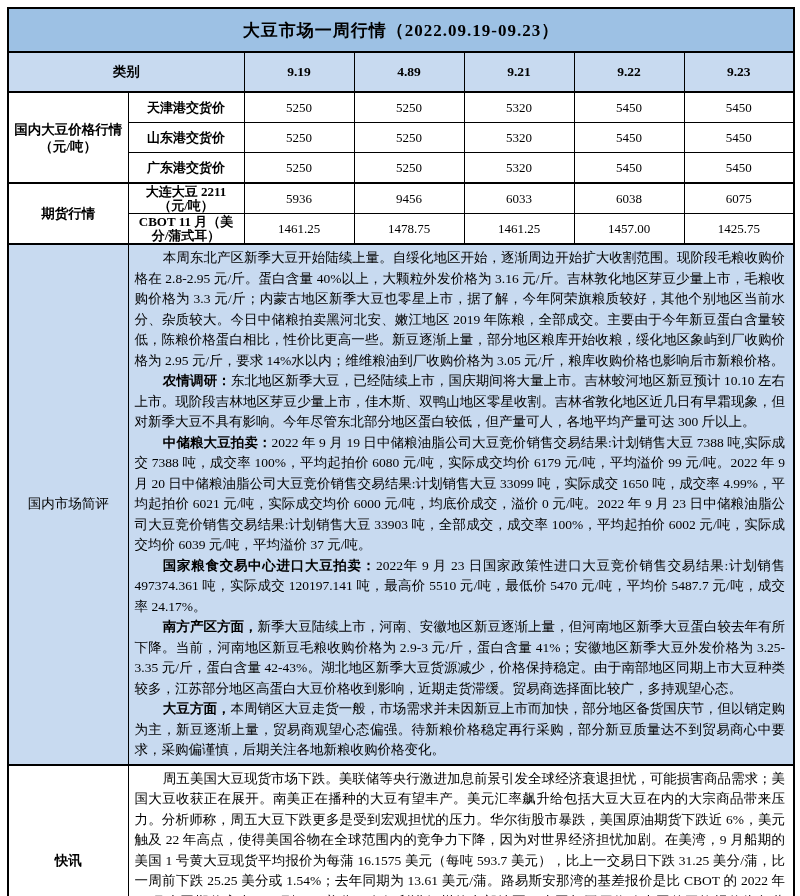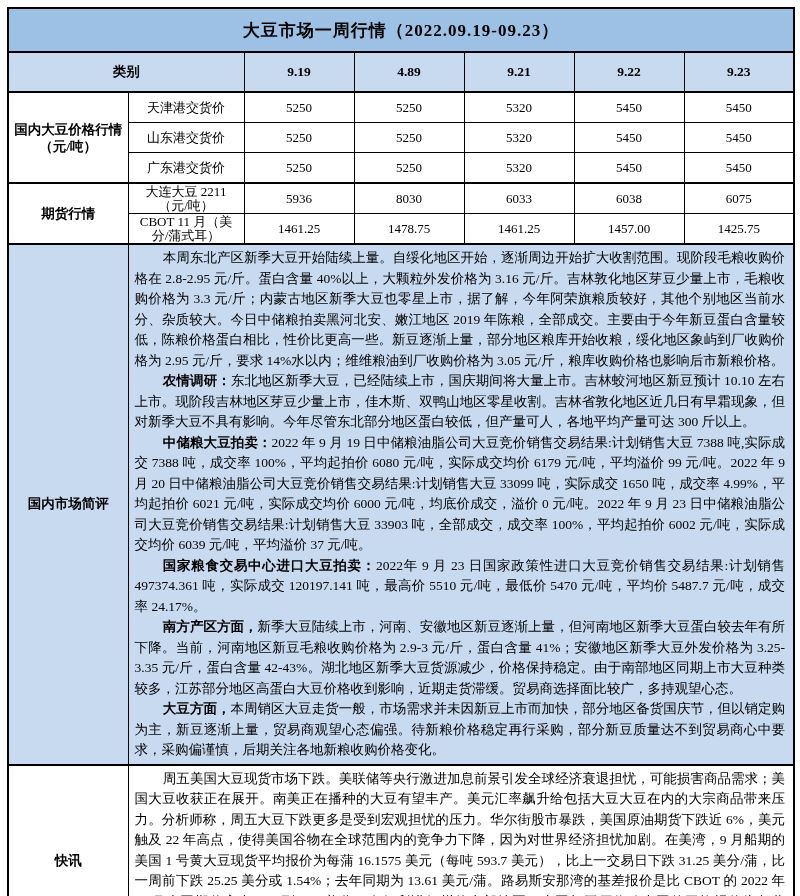--- a/index.html
+++ b/index.html
@@ -12,22 +12,22 @@
   body{font-family:"Liberation Serif","DejaVu Serif",serif;color:#000;}
   .wrap{margin:7px auto 0 auto;width:786px;}
   table{border-collapse:collapse;width:786px;table-layout:fixed;}
   td{border:1px solid var(--c-border);vertical-align:middle;overflow:hidden;}
   table{border:2px solid var(--c-border);}
   tr.sec>td{border-top-width:2px;}
 
   .title-cell{height:40px;background:var(--c-title);text-align:center;font-weight:bold;font-size:17px;letter-spacing:1px;margin-top:36px;}
   .hdr td{height:36px;background:var(--c-light);text-align:center;font-weight:bold;font-size:13.5px;}
   .cat{background:var(--c-white);text-align:center;font-weight:bold;font-size:13.5px;line-height:17px;padding:17px 4px;}
-  .cat-blue{background:var(--c-light);text-align:center;font-weight:bold;font-size:13.5px;padding:0 4px;}
-  .sub{height:29px;text-align:center;font-size:13px;line-height:14px;padding:0 3px;background:var(--c-white);}
+  .cat-blue{background:var(--c-light);text-align:center;font-weight:normal;font-size:13.5px;padding:0 4px;}
+  .sub{height:29px;text-align:center;font-size:13px;line-height:14px;padding:0 3px;background:var(--c-white);font-weight:bold;}
   .val{text-align:center;font-size:13px;background:var(--c-white);}
   .txt{background:var(--c-light);padding:3px 8px 3px 6px;font-size:13.5px;line-height:20.5px;text-align:justify;vertical-align:top;}
   .txt.white{background:var(--c-white);}
   .txt p{margin:0;text-indent:2.1em;}
   .txt .lead{font-weight:bold;}
 </style>
 </head>
 <body>
 
 <div class="wrap">
@@ -79,21 +79,21 @@
     <td class="val">5250</td>
     <td class="val">5320</td>
     <td class="val">5450</td>
     <td class="val">5450</td>
   </tr>
 
   <tr class="sec">
     <td class="cat" rowspan="2">期货行情</td>
     <td class="sub">大连大豆 2211（元/吨）</td>
     <td class="val">5936</td>
-    <td class="val">8030</td>
+    <td class="val">9456</td>
     <td class="val">6033</td>
     <td class="val">6038</td>
     <td class="val">6075</td>
   </tr>
   <tr>
     <td class="sub">CBOT 11 月（美分/蒲式耳）</td>
     <td class="val">1461.25</td>
     <td class="val">1478.75</td>
     <td class="val">1461.25</td>
     <td class="val">1457.00</td>

